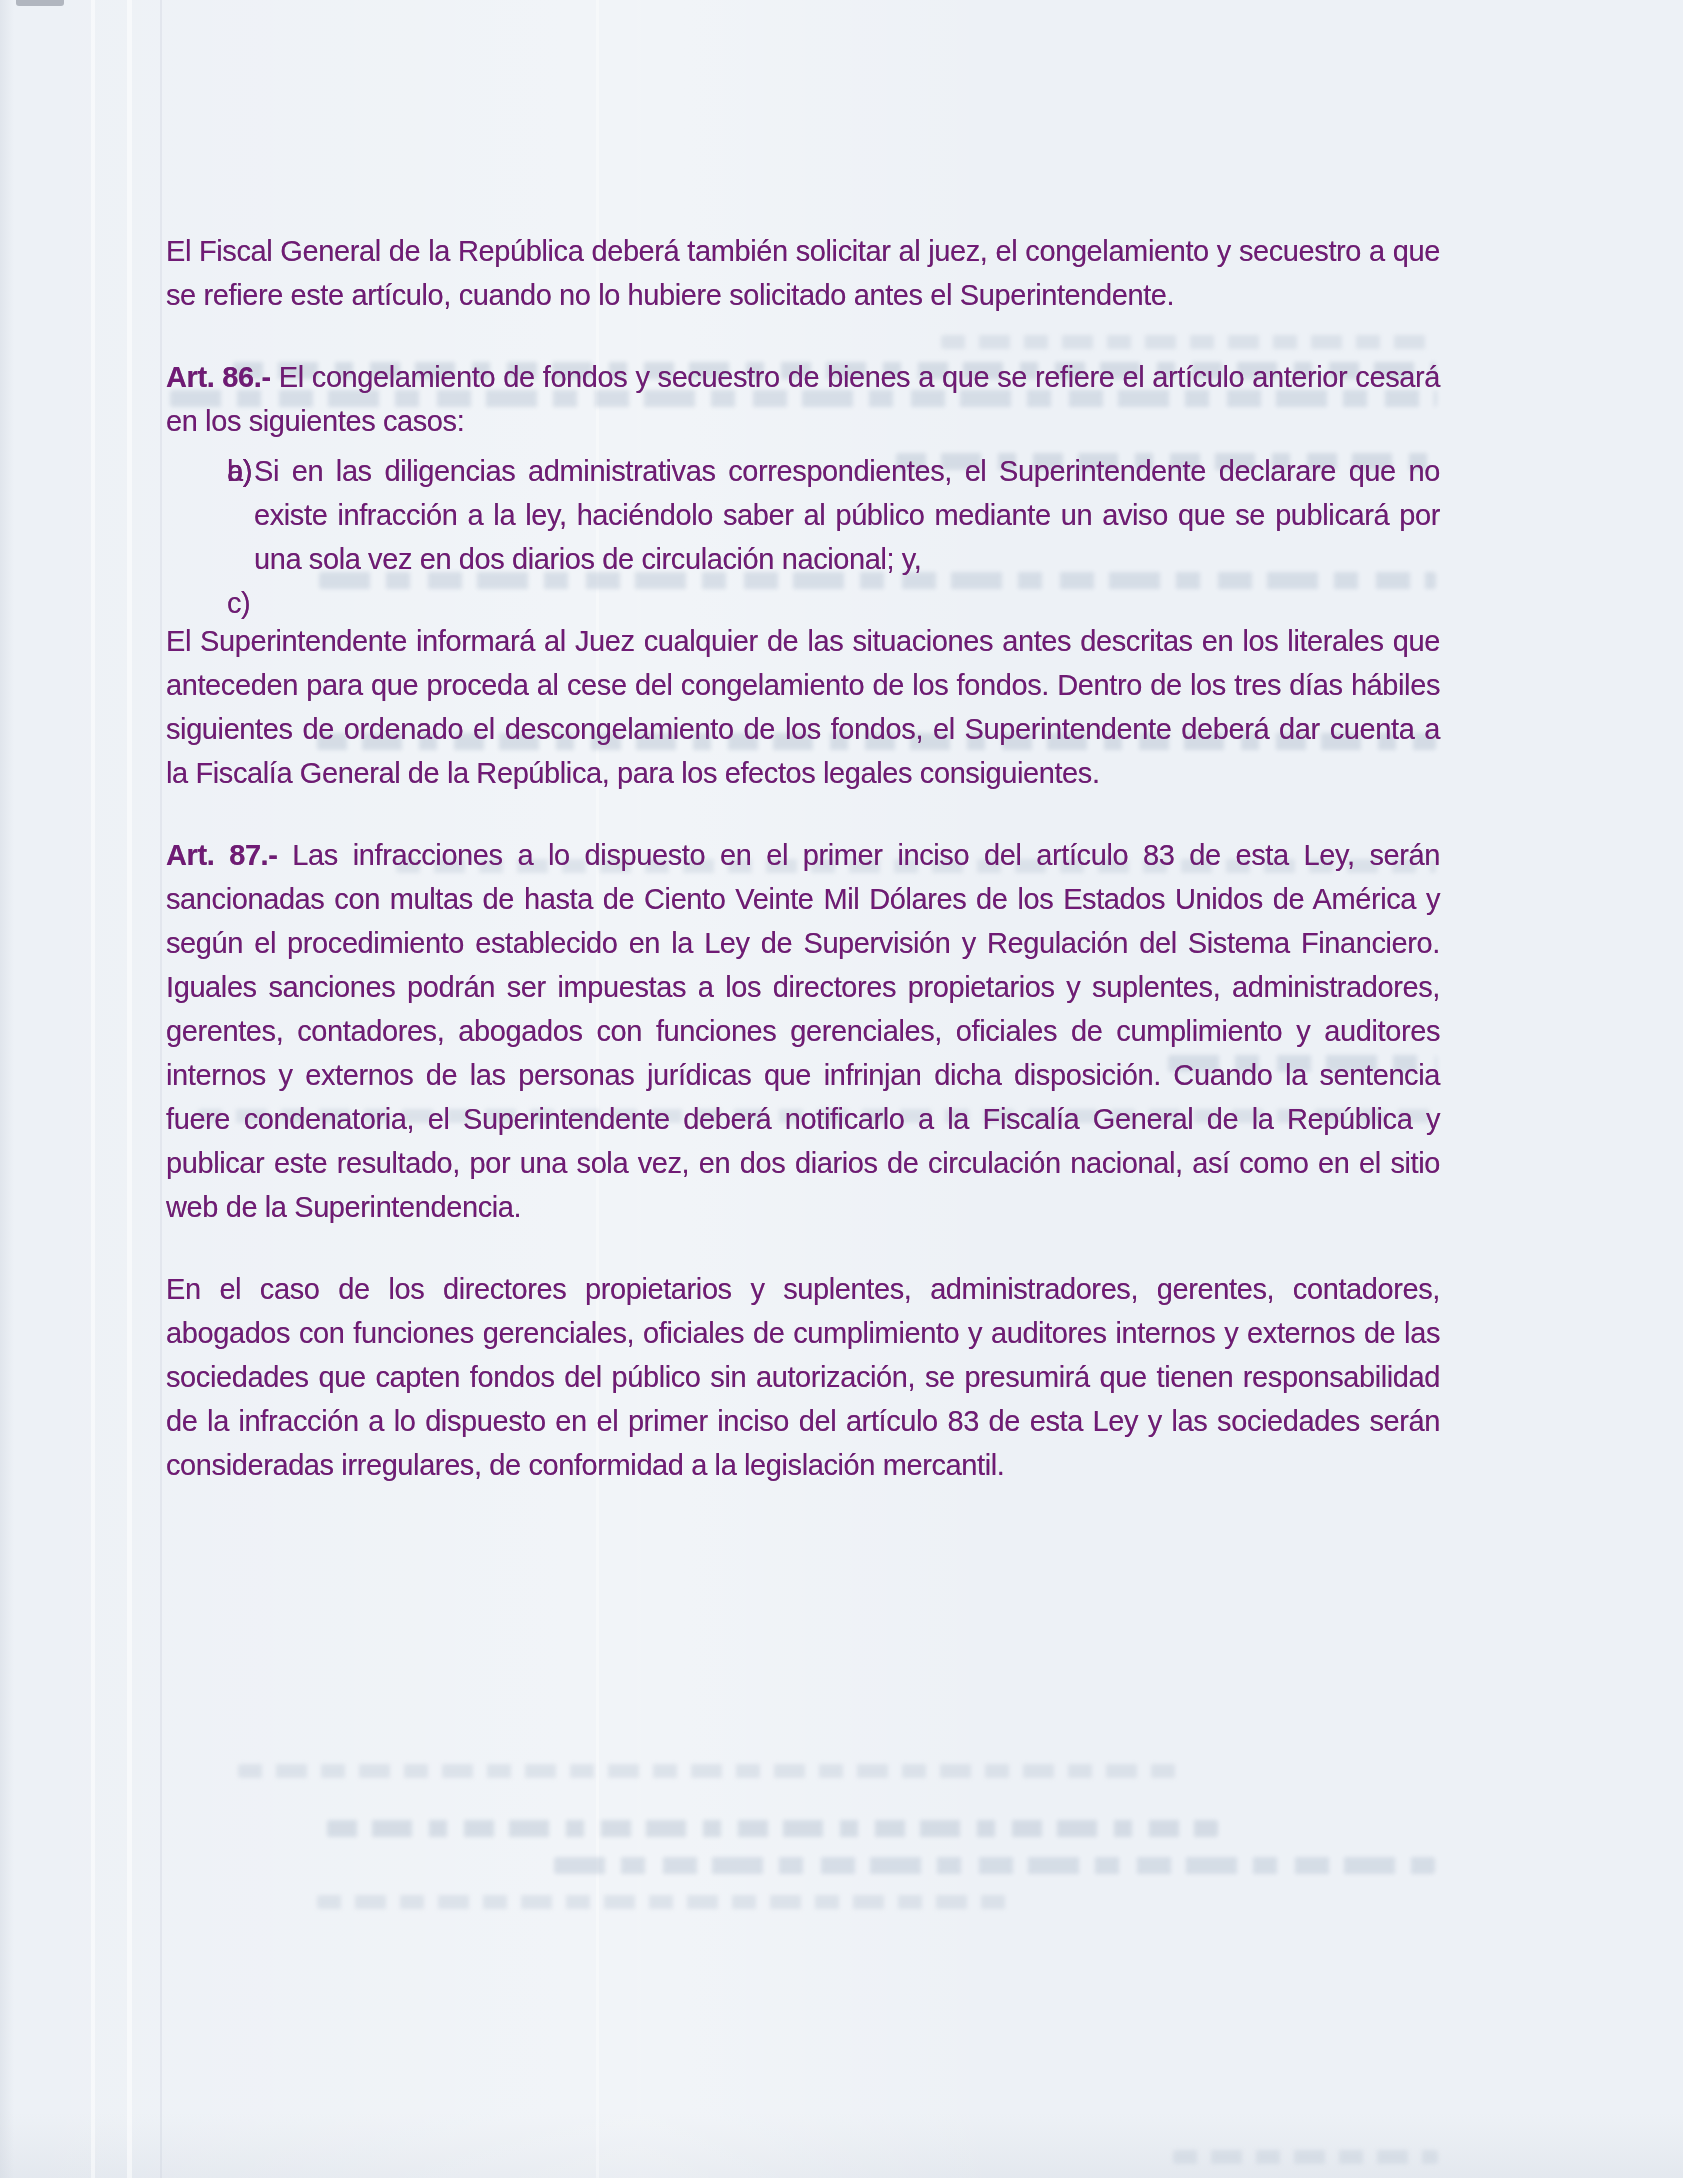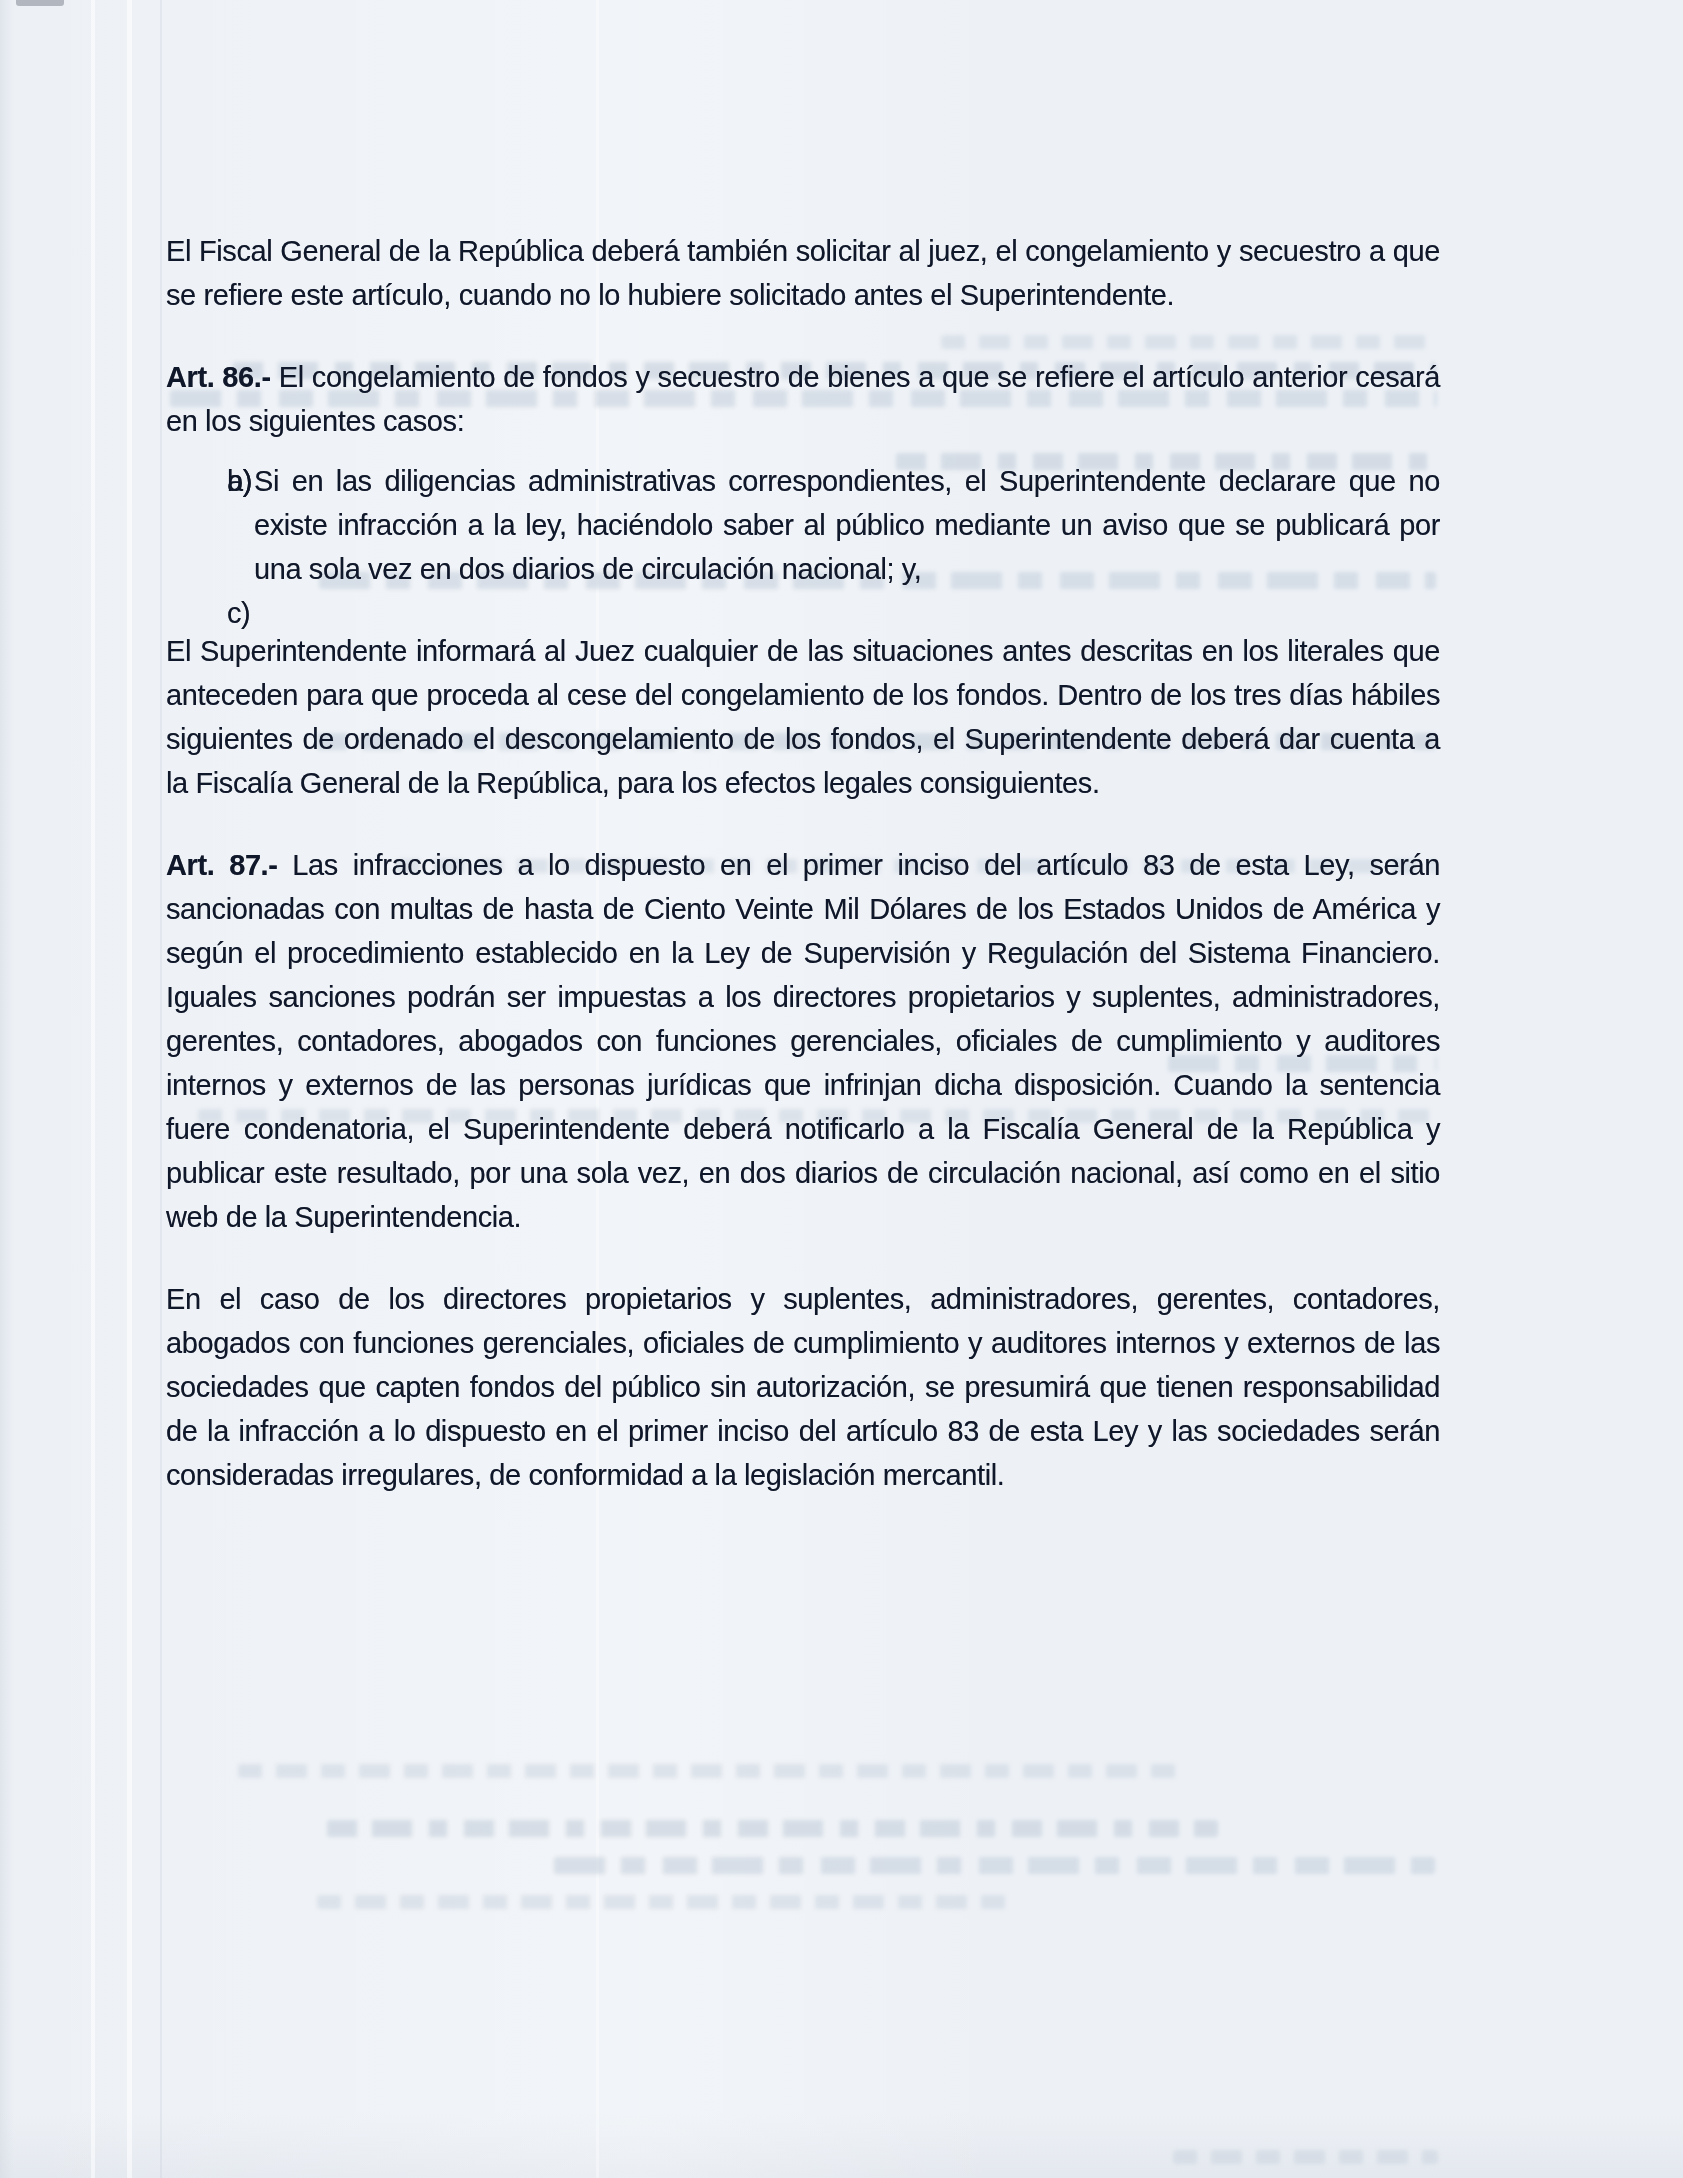--- a/index.html
+++ b/index.html
@@ -2,21 +2,21 @@
 <html><head>
 <meta charset="utf-8">
 <style>
   html,body{margin:0;padding:0;background:#e8ecf2;}
   .page{
     position:relative;
     width:1683px;height:2178px;
     background:#edf1f6;
     overflow:hidden;
     font-family:"Liberation Sans", sans-serif;
-    color:#0f172a;
+    color:#701a75;
   }
   
   .page::before{
     content:"";position:absolute;inset:0;pointer-events:none;
     background:
       linear-gradient(90deg, rgba(208,214,223,.45) 0px, rgba(208,214,223,0) 14px),
       linear-gradient(90deg, rgba(255,255,255,0) 0%, rgba(255,255,255,.25) 38%, rgba(255,255,255,0) 60%),
       linear-gradient(0deg, rgba(206,212,221,.30) 0%, rgba(206,212,221,0) 3%);
   }
   .streak{position:absolute;top:0;bottom:0;pointer-events:none;}
@@ -27,21 +27,21 @@
     left:166px;top:0;width:1274px;
     padding-top:229px;
     box-sizing:content-box;
     font-size:29px;
     line-height:44px;
     letter-spacing:-0.4px;
     text-align:justify;
     text-shadow:0 0 0.6px rgba(43,43,48,.55);
   }
   .content p{margin:0 0 38px 0;}
-  .content p.tight{margin-bottom:16px;}
+  .content p.tight{margin-bottom:6px;}
   .content strong{font-weight:bold;}
   .doc-list{margin:0 0 38px 0;}
   .doc-li{position:relative;padding-left:88px;}
   .doc-li .lbl{position:absolute;left:61px;top:0;}
 
   
   .ghost{
     position:absolute;height:17px;border-radius:3px;
     opacity:.48;filter:blur(2px);pointer-events:none;
     background:repeating-linear-gradient(90deg,

